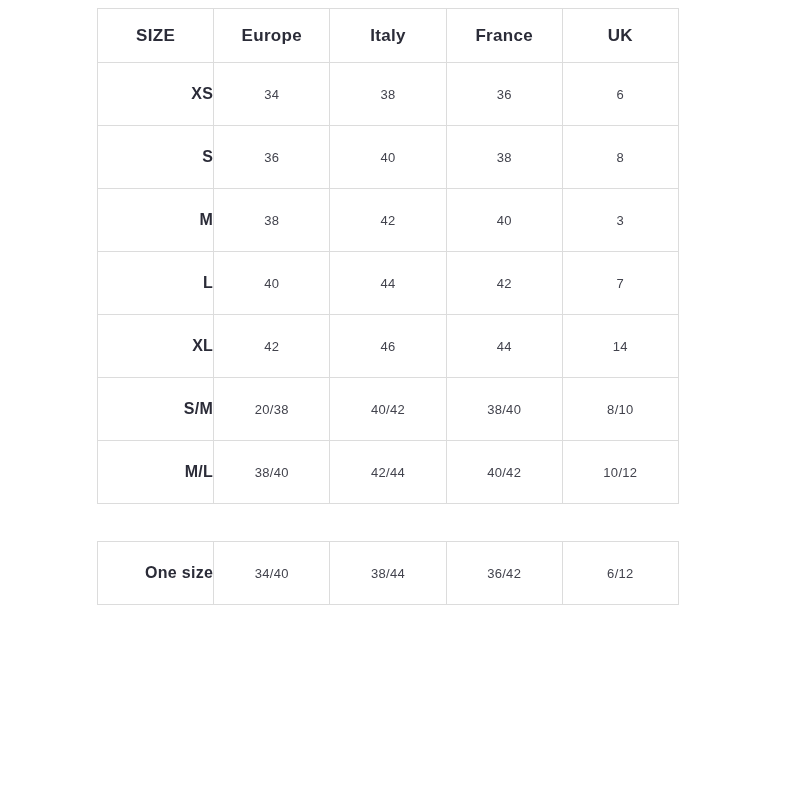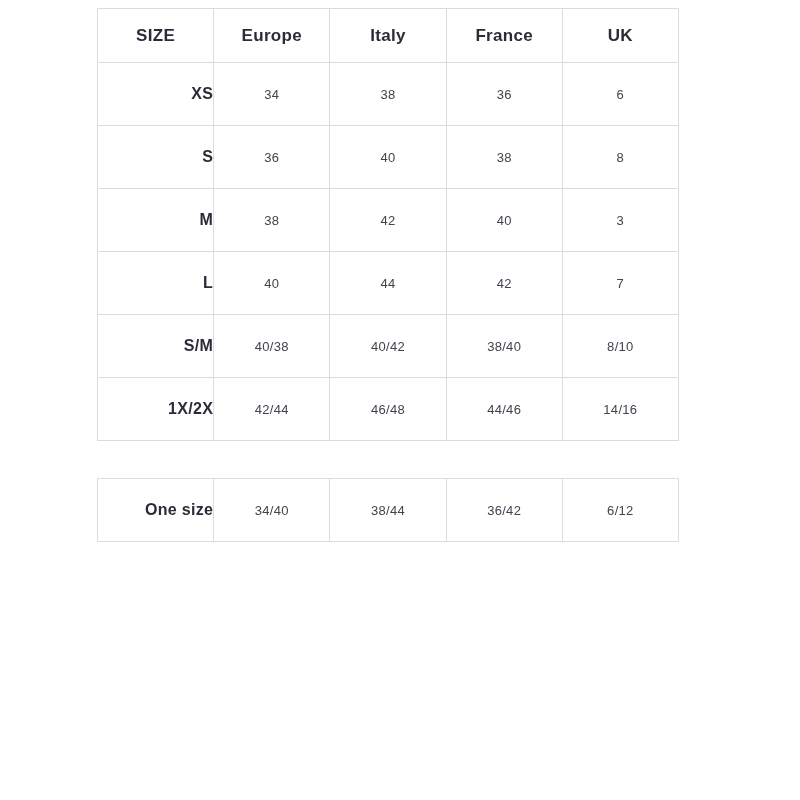--- a/index.html
+++ b/index.html
@@ -92,32 +92,39 @@
         <td>3</td>
       </tr>
       <tr>
         <td class="size-label">L</td>
         <td>40</td>
         <td>44</td>
         <td>42</td>
         <td>7</td>
       </tr>
       <tr>
+        <td class="size-label">XL</td>
+        <td>42</td>
+        <td>46</td>
+        <td>44</td>
+        <td>14</td>
+      </tr>
+      <tr>
         <td class="size-label">S/M</td>
-        <td>40/38</td>
+        <td>20/38</td>
         <td>40/42</td>
         <td>38/40</td>
         <td>8/10</td>
       </tr>
       <tr>
-        <td class="size-label">1X/2X</td>
+        <td class="size-label">M/L</td>
+        <td>38/40</td>
         <td>42/44</td>
-        <td>46/48</td>
-        <td>44/46</td>
-        <td>14/16</td>
+        <td>40/42</td>
+        <td>10/12</td>
       </tr>
     </tbody>
   </table>
 
   <table class="size-table extra-gap">
     <tbody>
       <tr>
         <td class="size-label">One size</td>
         <td>34/40</td>
         <td>38/44</td>

